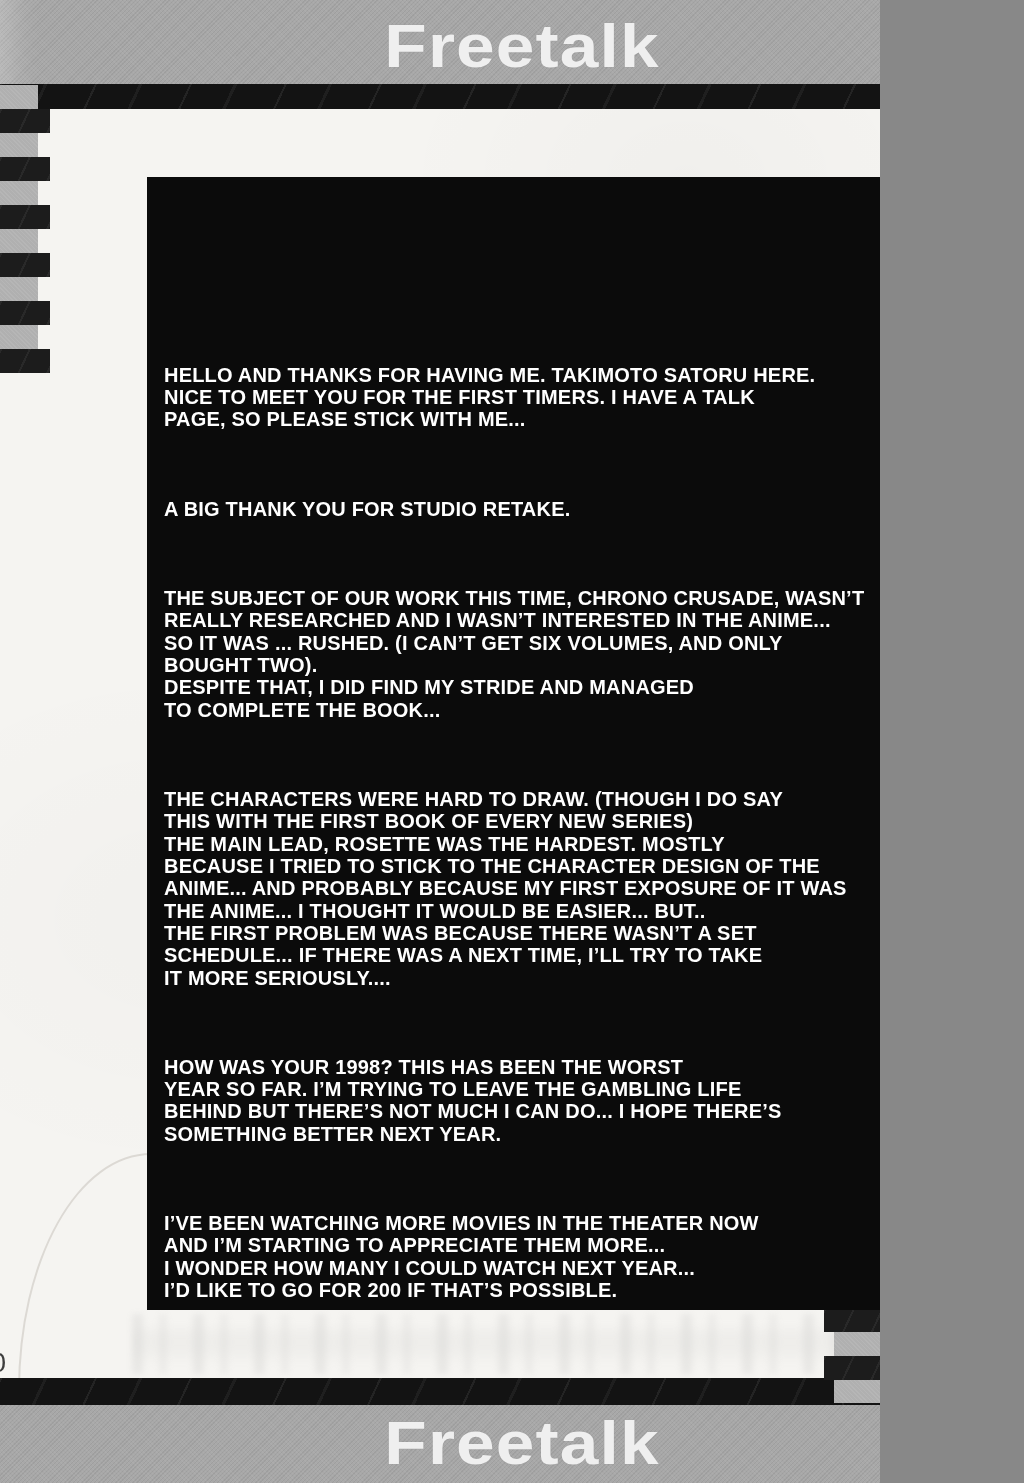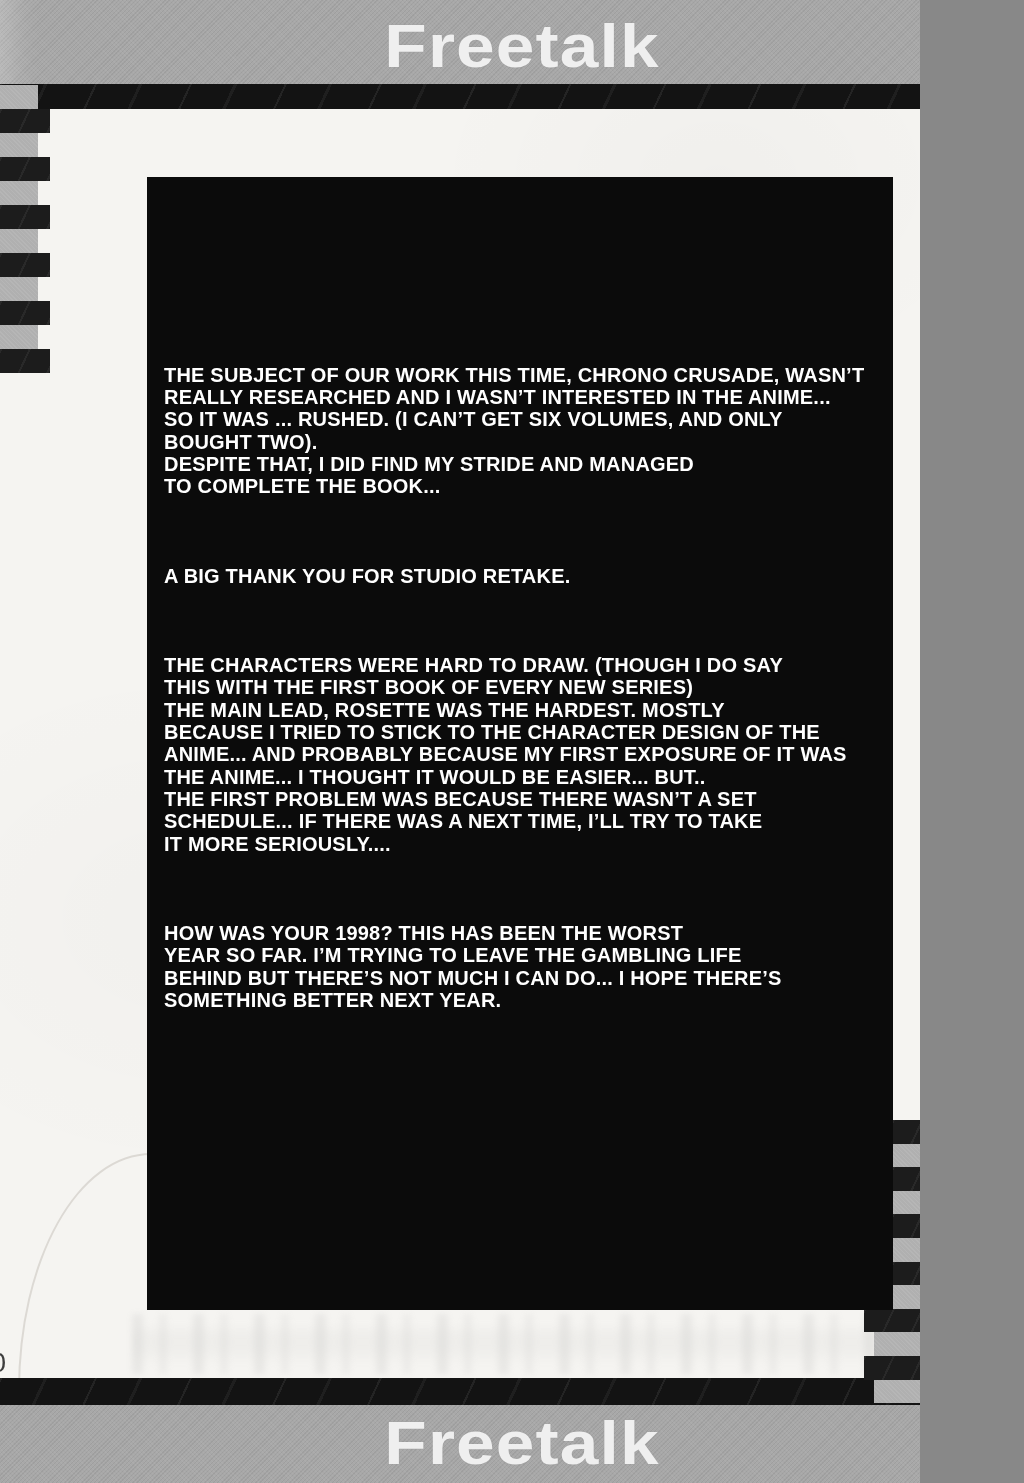--- a/index.html
+++ b/index.html
@@ -3,21 +3,20 @@
 <meta charset="utf-8">
 <style>
   html,body{margin:0;padding:0;background:#888;}
   #page{
     position:relative;width:880px;height:1483px;overflow:hidden;
     background:
       radial-gradient(ellipse 420px 300px at 78% 12%, rgba(0,0,0,.018), transparent 70%),
       radial-gradient(ellipse 500px 380px at 20% 62%, rgba(0,0,0,.015), transparent 70%),
       var(--page-white,#f5f4f1);
     font-family:"Liberation Sans",sans-serif;
-    padding-left:40px;
   }
   
   .banner{
     position:absolute;left:0;width:1024px;
     background:
       repeating-linear-gradient(45deg, rgba(255,255,255,.05) 0 1px, transparent 1px 3px),
       repeating-linear-gradient(-45deg, rgba(0,0,0,.06) 0 1px, transparent 1px 3px),
       var(--banner-gray,#a8a8a8);
   }
   .banner-top{top:0;height:84px;box-shadow:inset 40px 0 30px -28px rgba(255,255,255,.25);}
@@ -108,40 +107,47 @@
       <div></div>
       <div></div>
       <div></div>
       <div></div>
       <div></div>
       <div></div>
     </div>
 
   <div class="freetalk-box">
     <div class="freetalk-text">
+      <div class="para">HELLO AND THANKS FOR HAVING ME. TAKIMOTO SATORU HERE.
+NICE TO MEET YOU FOR THE FIRST TIMERS. I HAVE A TALK
+PAGE, SO PLEASE STICK WITH ME...</div>
+      <div class="para">A BIG THANK YOU FOR STUDIO RETAKE.</div>
       <div class="para">THE SUBJECT OF OUR WORK THIS TIME, CHRONO CRUSADE, WASN’T
 REALLY RESEARCHED AND I WASN’T INTERESTED IN THE ANIME...
 SO IT WAS ... RUSHED. (I CAN’T GET SIX VOLUMES, AND ONLY
 BOUGHT TWO).
 DESPITE THAT, I DID FIND MY STRIDE AND MANAGED
 TO COMPLETE THE BOOK...</div>
-      <div class="para">A BIG THANK YOU FOR STUDIO RETAKE.</div>
       <div class="para">THE CHARACTERS WERE HARD TO DRAW. (THOUGH I DO SAY
 THIS WITH THE FIRST BOOK OF EVERY NEW SERIES)
 THE MAIN LEAD, ROSETTE WAS THE HARDEST. MOSTLY
 BECAUSE I TRIED TO STICK TO THE CHARACTER DESIGN OF THE
 ANIME... AND PROBABLY BECAUSE MY FIRST EXPOSURE OF IT WAS
 THE ANIME... I THOUGHT IT WOULD BE EASIER... BUT..
 THE FIRST PROBLEM WAS BECAUSE THERE WASN’T A SET
 SCHEDULE... IF THERE WAS A NEXT TIME, I’LL TRY TO TAKE
 IT MORE SERIOUSLY....</div>
       <div class="para">HOW WAS YOUR 1998? THIS HAS BEEN THE WORST
 YEAR SO FAR. I’M TRYING TO LEAVE THE GAMBLING LIFE
 BEHIND BUT THERE’S NOT MUCH I CAN DO... I HOPE THERE’S
 SOMETHING BETTER NEXT YEAR.</div>
+      <div class="para">I’VE BEEN WATCHING MORE MOVIES IN THE THEATER NOW
+AND I’M STARTING TO APPRECIATE THEM MORE...
+I WONDER HOW MANY I COULD WATCH NEXT YEAR...
+I’D LIKE TO GO FOR 200 IF THAT’S POSSIBLE.</div>
       
     </div>
   </div>
 
   <div class="stripes stripes-right">
       <div></div>
       <div></div>
       <div></div>
       <div></div>
       <div></div>

